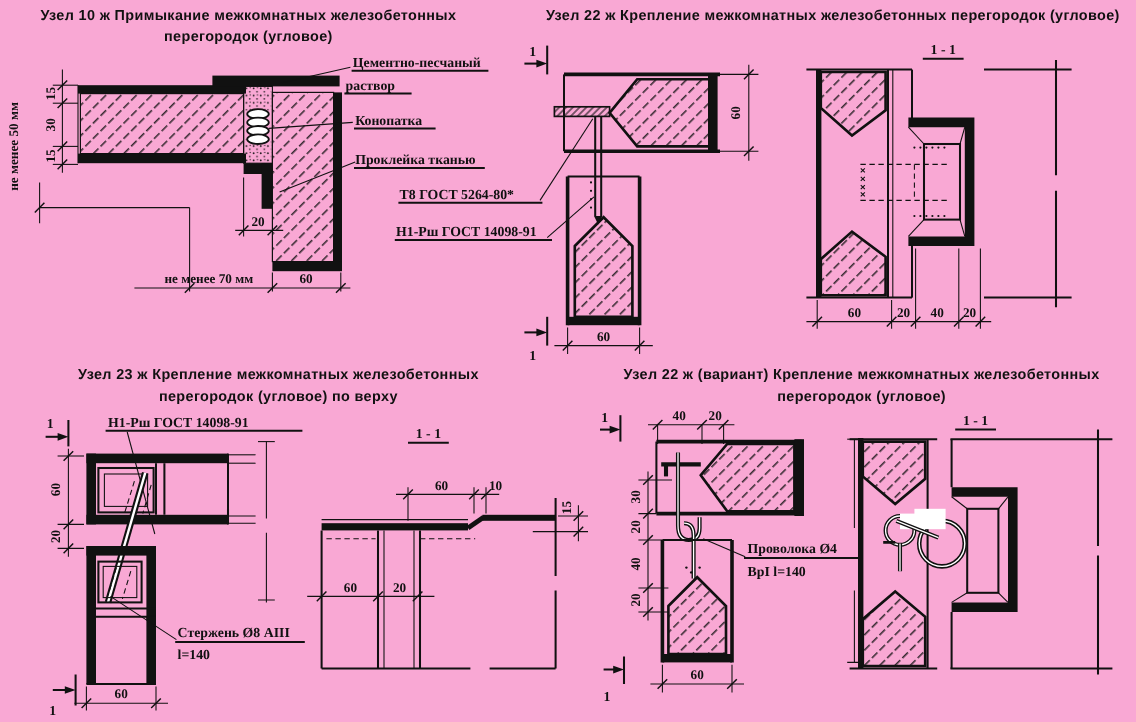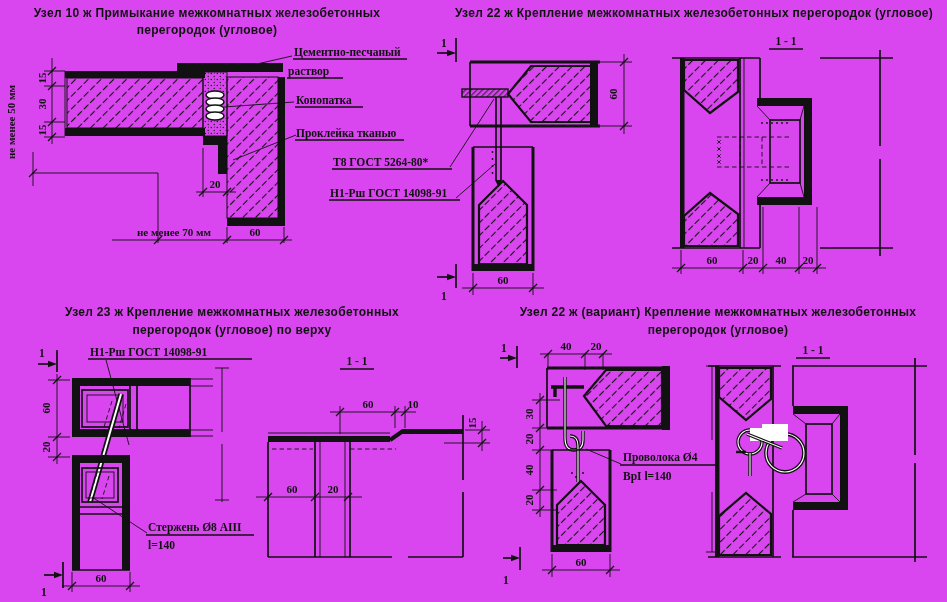--- a/index.html
+++ b/index.html
@@ -1,16 +1,16 @@
 <!DOCTYPE html>
 <html><head>
 <meta charset="utf-8">
 <style>
   html,body{margin:0;padding:0;background:#e8e8e8;}
-  .canvas{position:relative;width:947px;height:602px;background:#d946ef;overflow:hidden;}
+  .canvas{position:relative;width:947px;height:602px;background:#f9a8d4;overflow:hidden;}
   svg{display:block;}
   text{fill:#111;}
   .t{font-family:"Liberation Sans",sans-serif;font-weight:bold;font-size:12px;letter-spacing:.3px;}
   .lb{font-family:"Liberation Serif",serif;font-weight:bold;font-size:11.5px;}
   .dm{font-family:"Liberation Serif",serif;font-weight:bold;font-size:11px;}
   .thin{stroke:#111;stroke-width:0.9;fill:none;}
   .med{stroke:#111;stroke-width:1.7;fill:none;}
   .thick{stroke:#111;stroke-width:3;fill:none;}
   .blk{fill:#111;stroke:none;}
   .dash{stroke:#111;stroke-width:0.9;fill:none;stroke-dasharray:4.5 3;}

